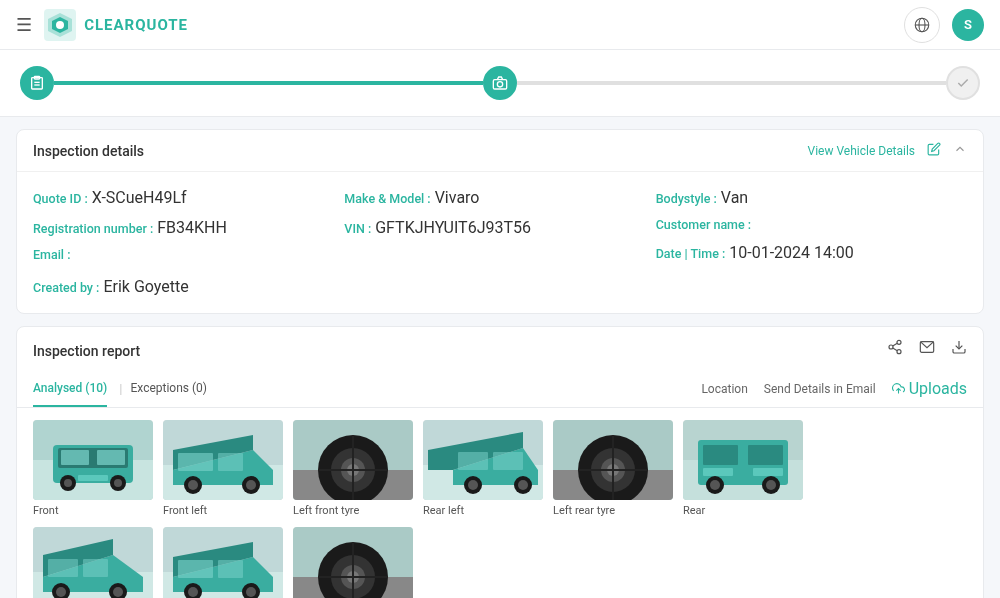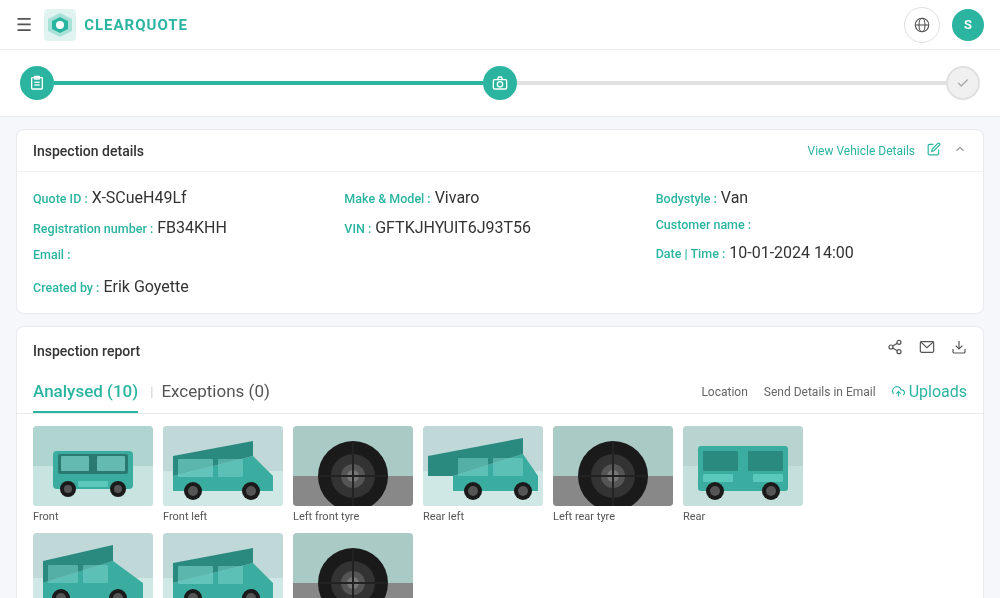--- a/index.html
+++ b/index.html
@@ -231,21 +231,21 @@
       align-items: center;
       justify-content: space-between;
     }
     .tabs-left {
       display: flex;
       align-items: center;
     }
     .tab {
       padding: 10px 0;
       margin-right: 4px;
-      font-size: 17px;
+      font-size: 12px;
       cursor: pointer;
       color: #555;
       border-bottom: 2px solid transparent;
     }
     .tab.active {
       color: #2bb5a0;
       border-bottom: 2px solid #2bb5a0;
       font-weight: 500;
     }
     .tab-separator {

